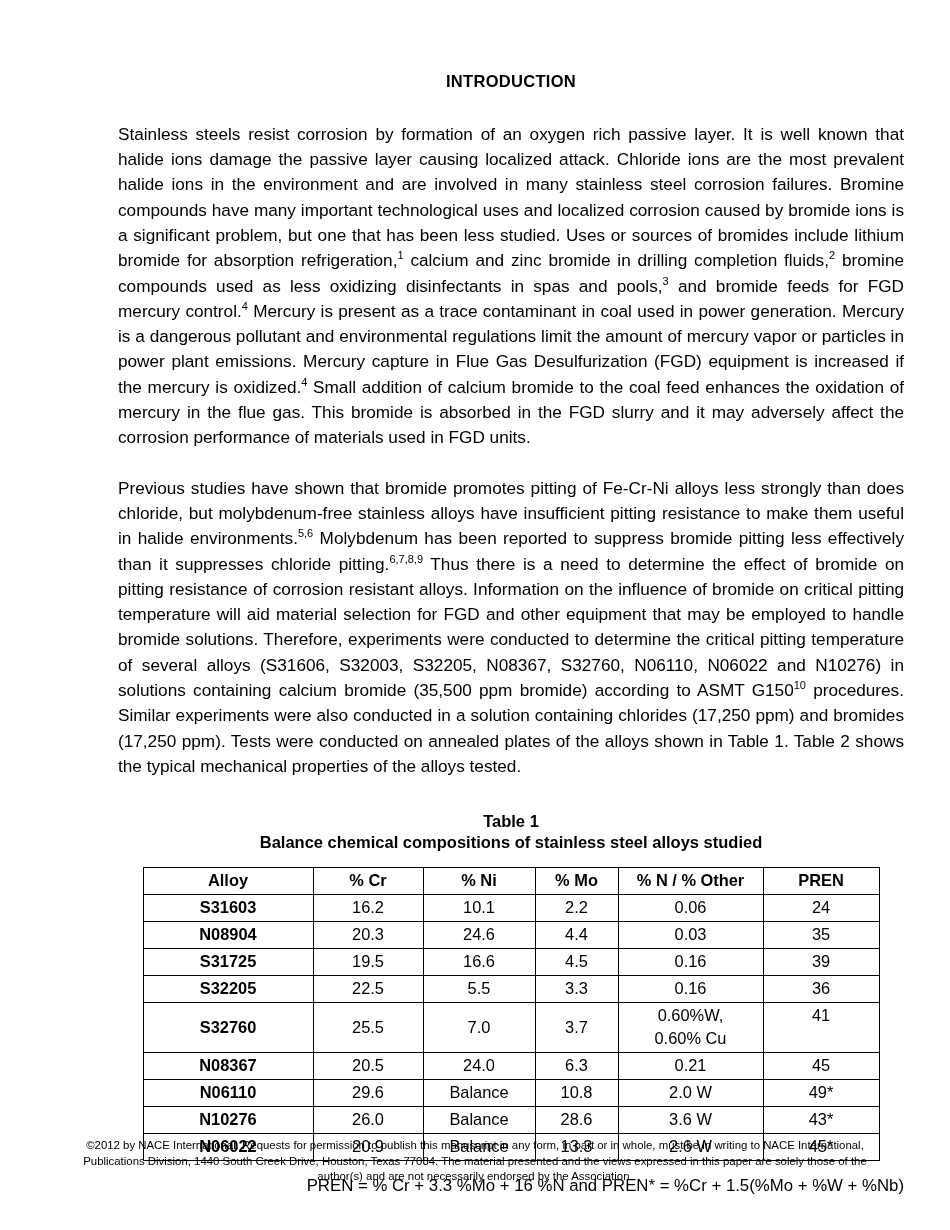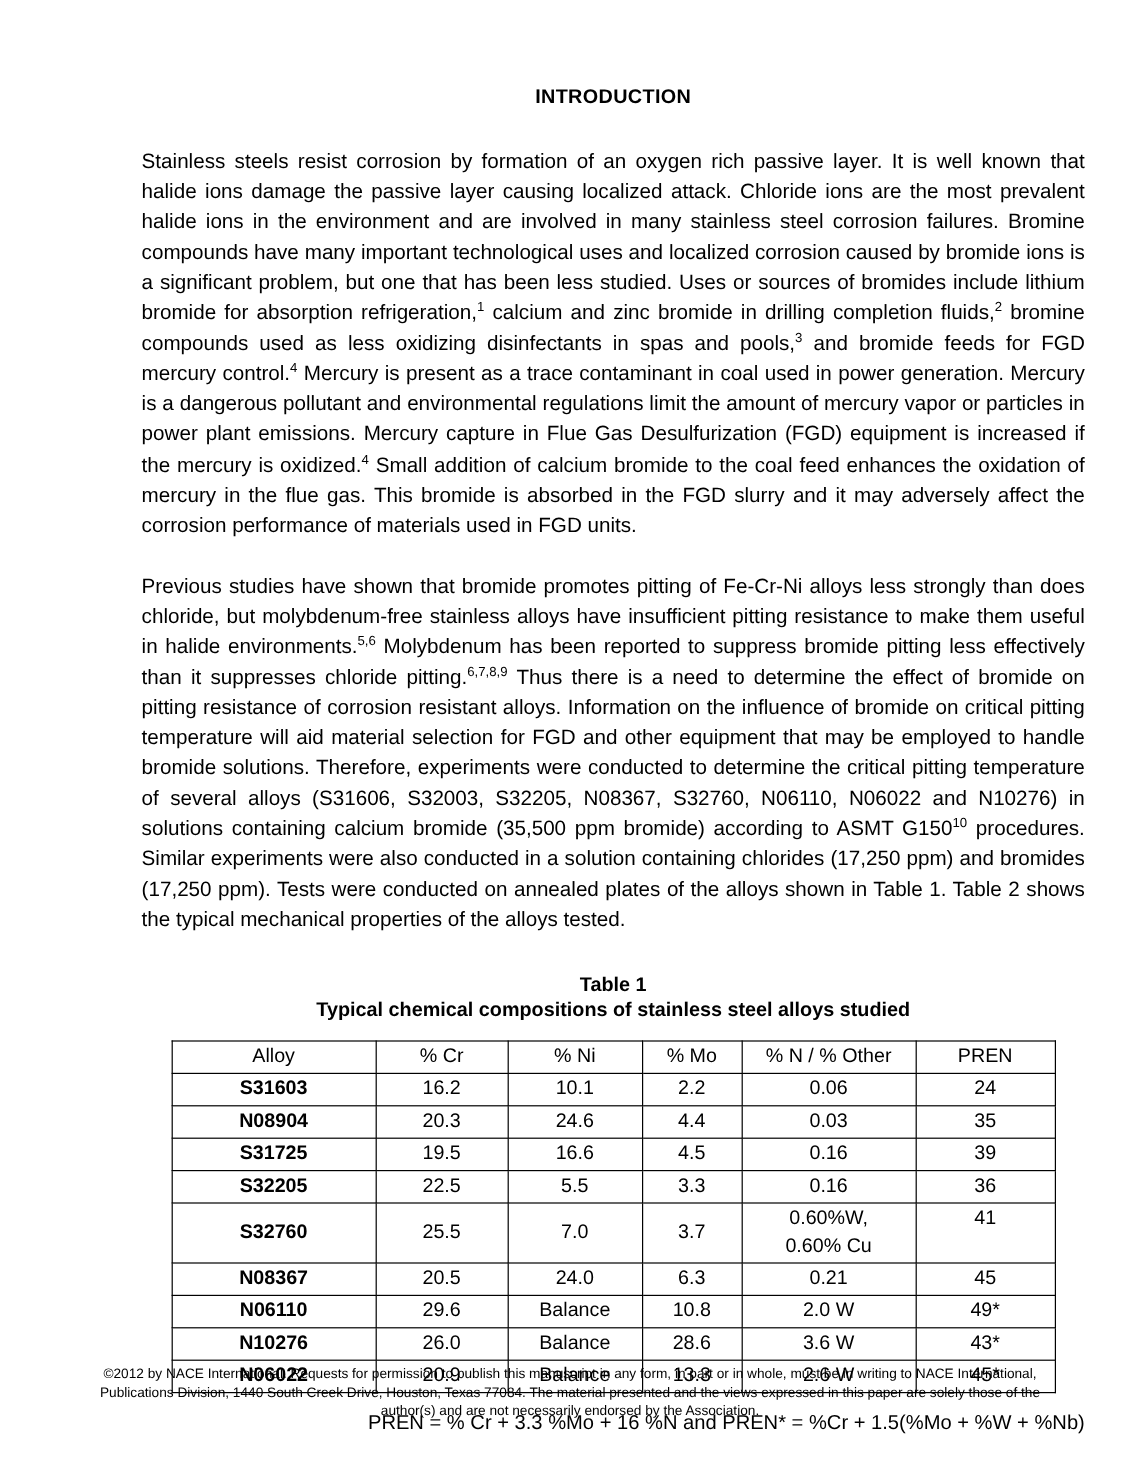--- a/index.html
+++ b/index.html
@@ -72,21 +72,21 @@
   table.alloy-table td {
     border: 1px solid #000000;
     font-size: 16.4px;
     text-align: center;
     padding: 1px 2px 2px 2px;
     line-height: 23px;
     height: 23px;
     vertical-align: middle;
   }
   table.alloy-table th {
-    font-weight: normal;
+    font-weight: bold;
   }
   table.alloy-table td.alloy-name {
     font-weight: bold;
   }
   table.alloy-table td.two-line {
     line-height: 23px;
     vertical-align: top;
     padding-top: 1px;
   }
   .col-alloy   { width: 170px; }
@@ -119,21 +119,21 @@
   <div class="content">
 
     <h1 class="section-title">INTRODUCTION</h1>
 
     <p class="body-par"><span>Stainless steels resist corrosion by formation of an oxygen rich passive layer. It is well known that halide ions damage the passive layer causing localized attack.  Chloride ions are the most prevalent halide ions in the environment and are involved in many stainless steel corrosion failures.  Bromine compounds have many important technological uses and localized corrosion caused by bromide ions is a significant problem, but one that has been less studied. Uses or sources of bromides include lithium bromide for absorption refrigeration,</span><sup>1</sup><span> calcium and zinc bromide in drilling completion fluids,</span><sup>2</sup><span> bromine compounds used as less oxidizing disinfectants in spas and pools,</span><sup>3</sup><span> and bromide feeds for FGD mercury control.</span><sup>4</sup><span> Mercury is present as a trace contaminant in coal used in power generation. Mercury is a dangerous pollutant and environmental regulations limit the amount of mercury vapor or particles in power plant emissions. Mercury capture in Flue Gas Desulfurization (FGD) equipment is increased if the mercury is oxidized.</span><sup>4</sup><span> Small addition of calcium bromide to the coal feed enhances the oxidation of mercury in the flue gas. This bromide is absorbed in the FGD slurry and it may adversely affect the corrosion performance of materials used in FGD units.</span></p>
 
     <p class="body-par"><span>Previous studies have shown that bromide promotes pitting of Fe-Cr-Ni alloys less strongly than does chloride, but molybdenum-free stainless alloys have insufficient pitting resistance to make them useful in halide environments.</span><sup>5,6</sup><span> Molybdenum has been reported to suppress bromide pitting less effectively than it suppresses chloride pitting.</span><sup>6,7,8,9</sup><span> Thus there is a need to determine the effect of bromide on pitting resistance of corrosion resistant alloys. Information on the influence of bromide on critical pitting temperature will aid material selection for FGD and other equipment that may be employed to handle bromide solutions. Therefore, experiments were conducted to determine the critical pitting temperature of several alloys (S31606, S32003, S32205, N08367, S32760, N06110, N06022 and N10276) in solutions containing calcium bromide (35,500 ppm bromide) according to ASMT G150</span><sup>10</sup><span> procedures. Similar experiments were also conducted in a solution containing chlorides (17,250 ppm) and bromides (17,250 ppm). Tests were conducted on annealed plates of the alloys shown in Table 1. Table 2 shows the typical mechanical properties of the alloys tested.</span></p>
 
     <div class="caption-block">
       <div class="table-caption">Table 1</div>
-      <div class="table-caption">Typical chemical compositions of stainless steel alloys studied</div>
+      <div class="table-caption">Balance chemical compositions of stainless steel alloys studied</div>
     </div>
 
     <table class="alloy-table">
       <colgroup>
         <col class="col-alloy">
           <col class="col-cr">
           <col class="col-ni">
         <col class="col-mo">
           <col class="col-other">
           <col class="col-pren">

